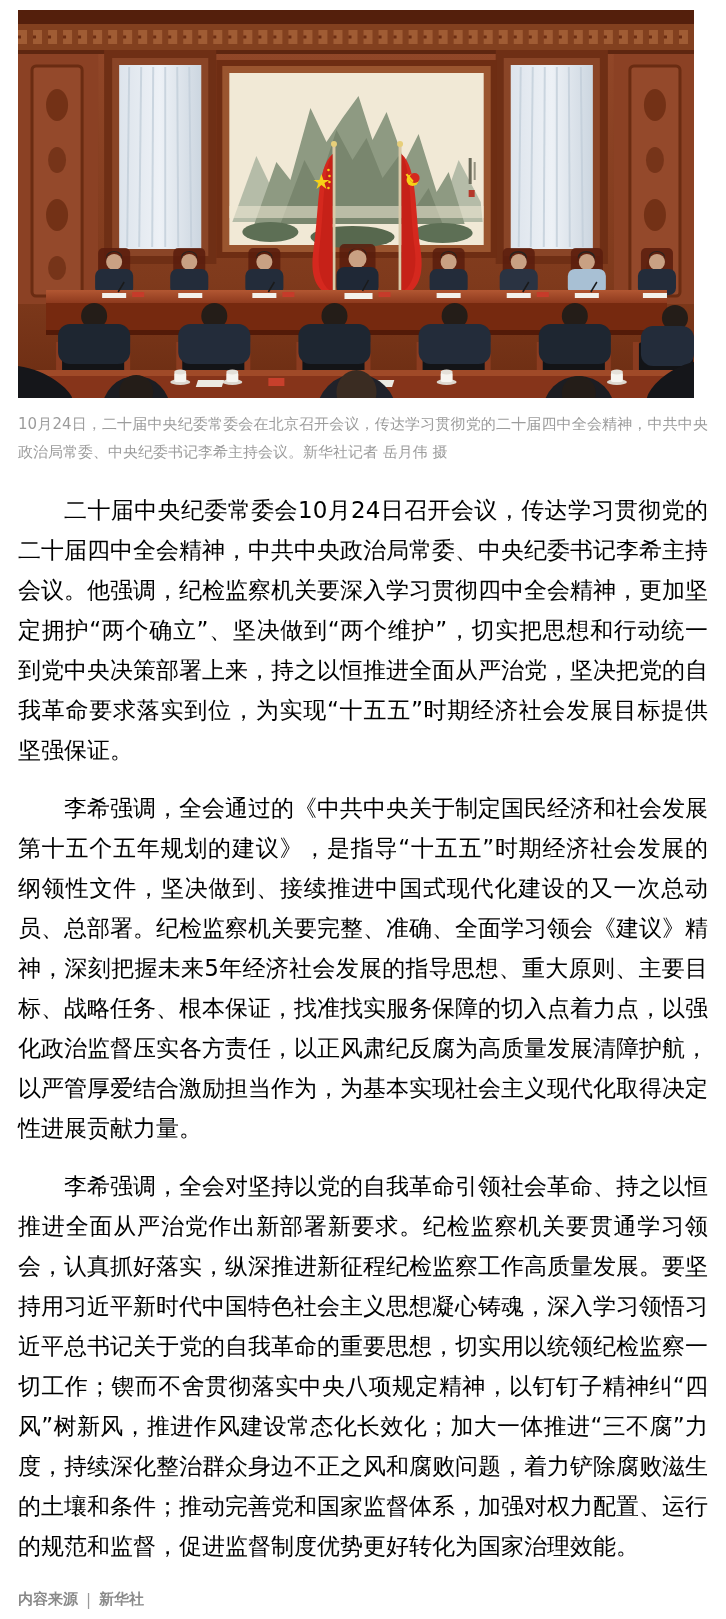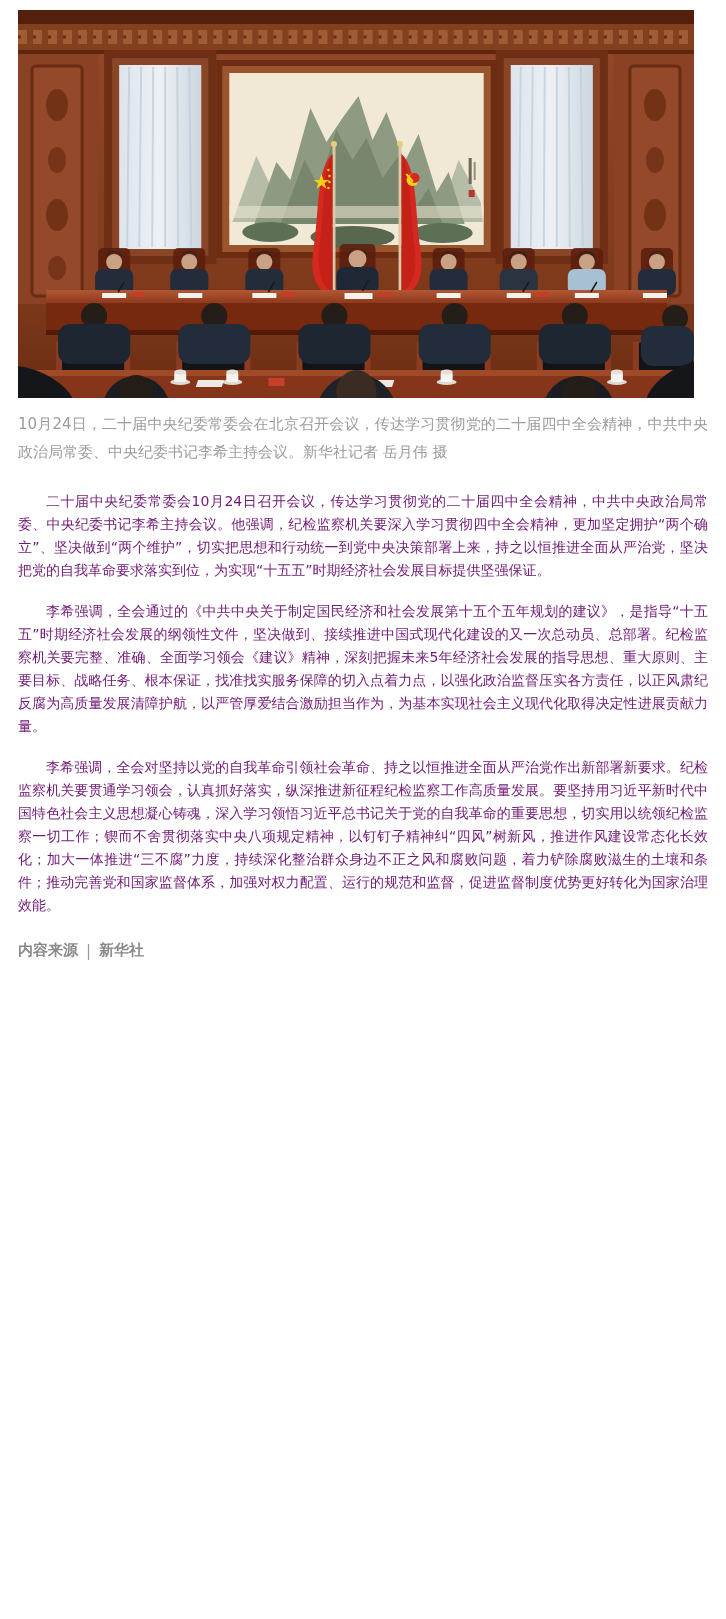--- a/index.html
+++ b/index.html
@@ -20,23 +20,23 @@
   .caption {
     margin-top: 12px;
     font-size: 15px;
     line-height: 28px;
     color: #9c9c9c;
     text-align: justify;
   }
   .article { margin-top: 24px; }
   .article p {
     margin: 0 0 18px 0;
-    font-size: 14px;
-    line-height: 23px;
-    color: #701a75;
+    font-size: 23px;
+    line-height: 40px;
+    color: #000000;
     text-indent: 2em;
     text-align: justify;
     word-break: break-all;
   }
   .source-footer {
     margin-top: 24px;
     font-size: 15px;
     font-weight: bold;
     color: #8a8a8a;
     display: flex;

